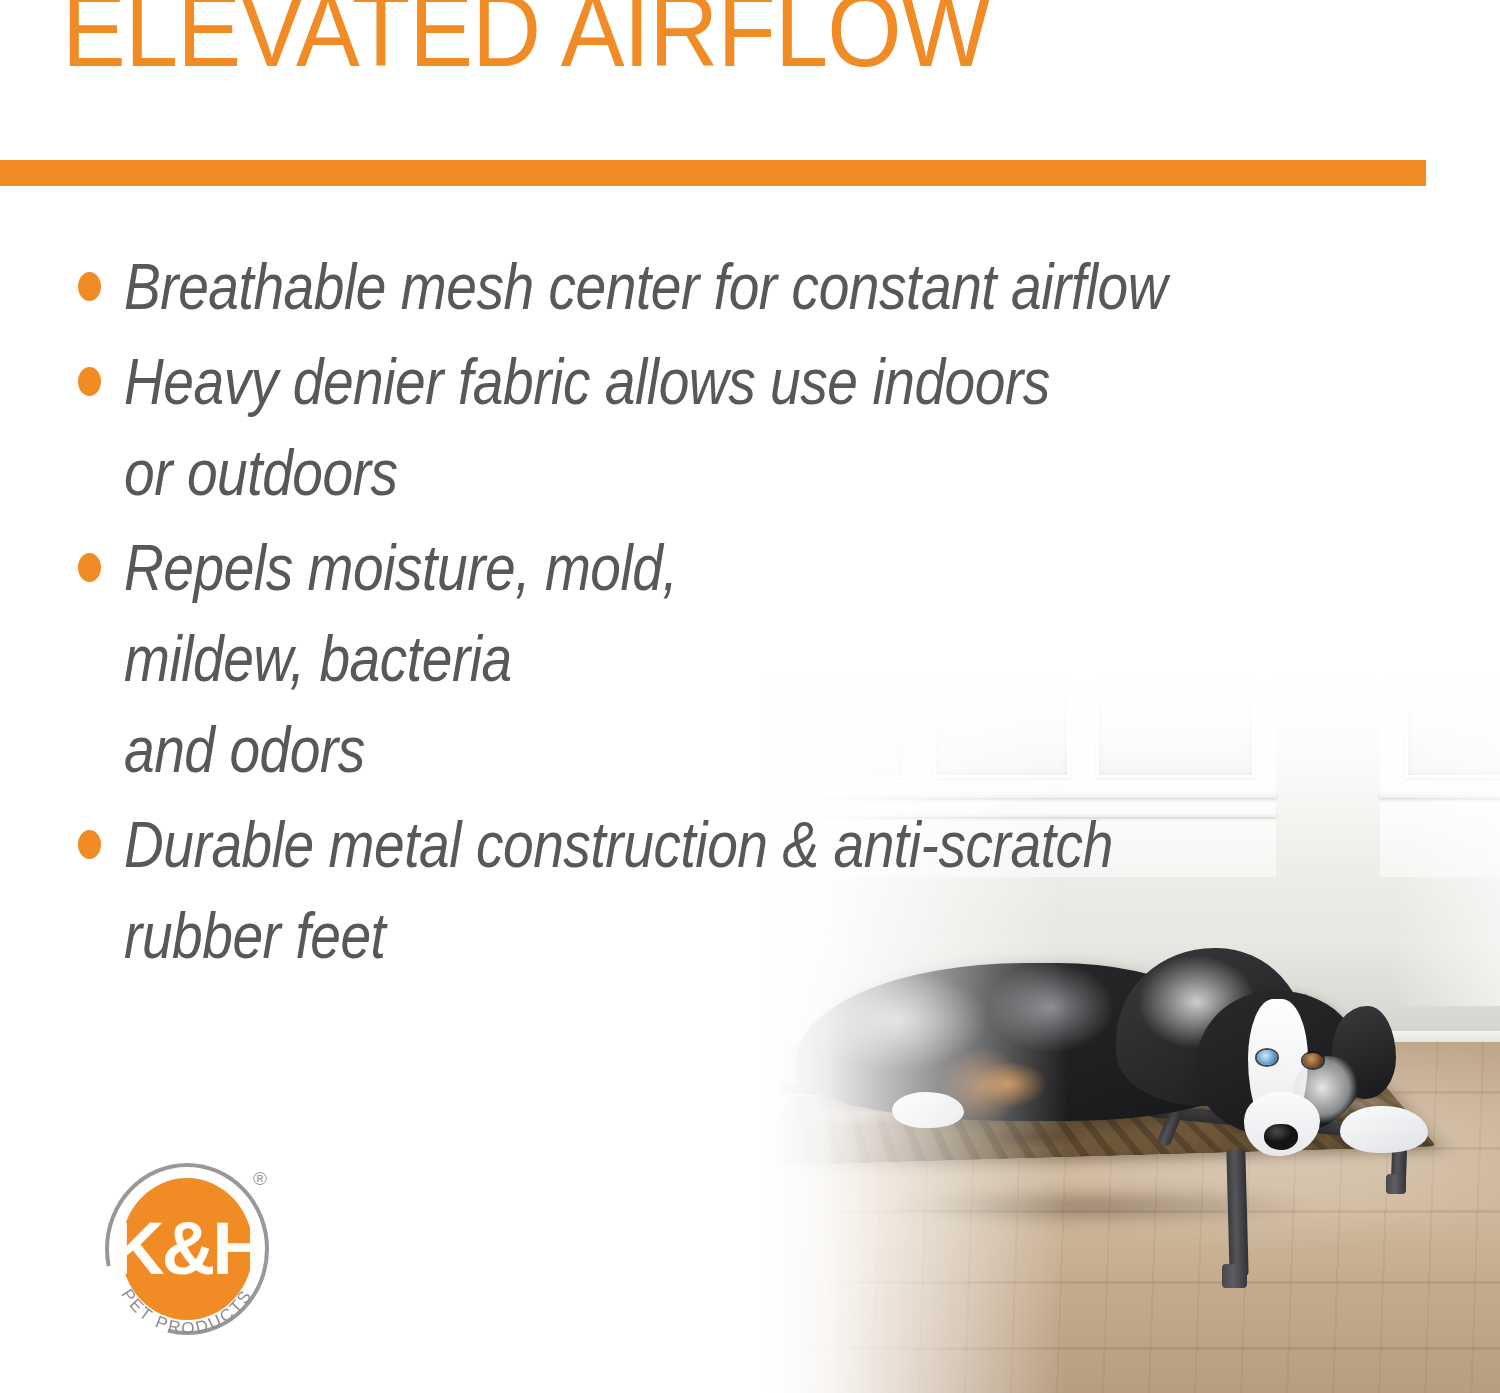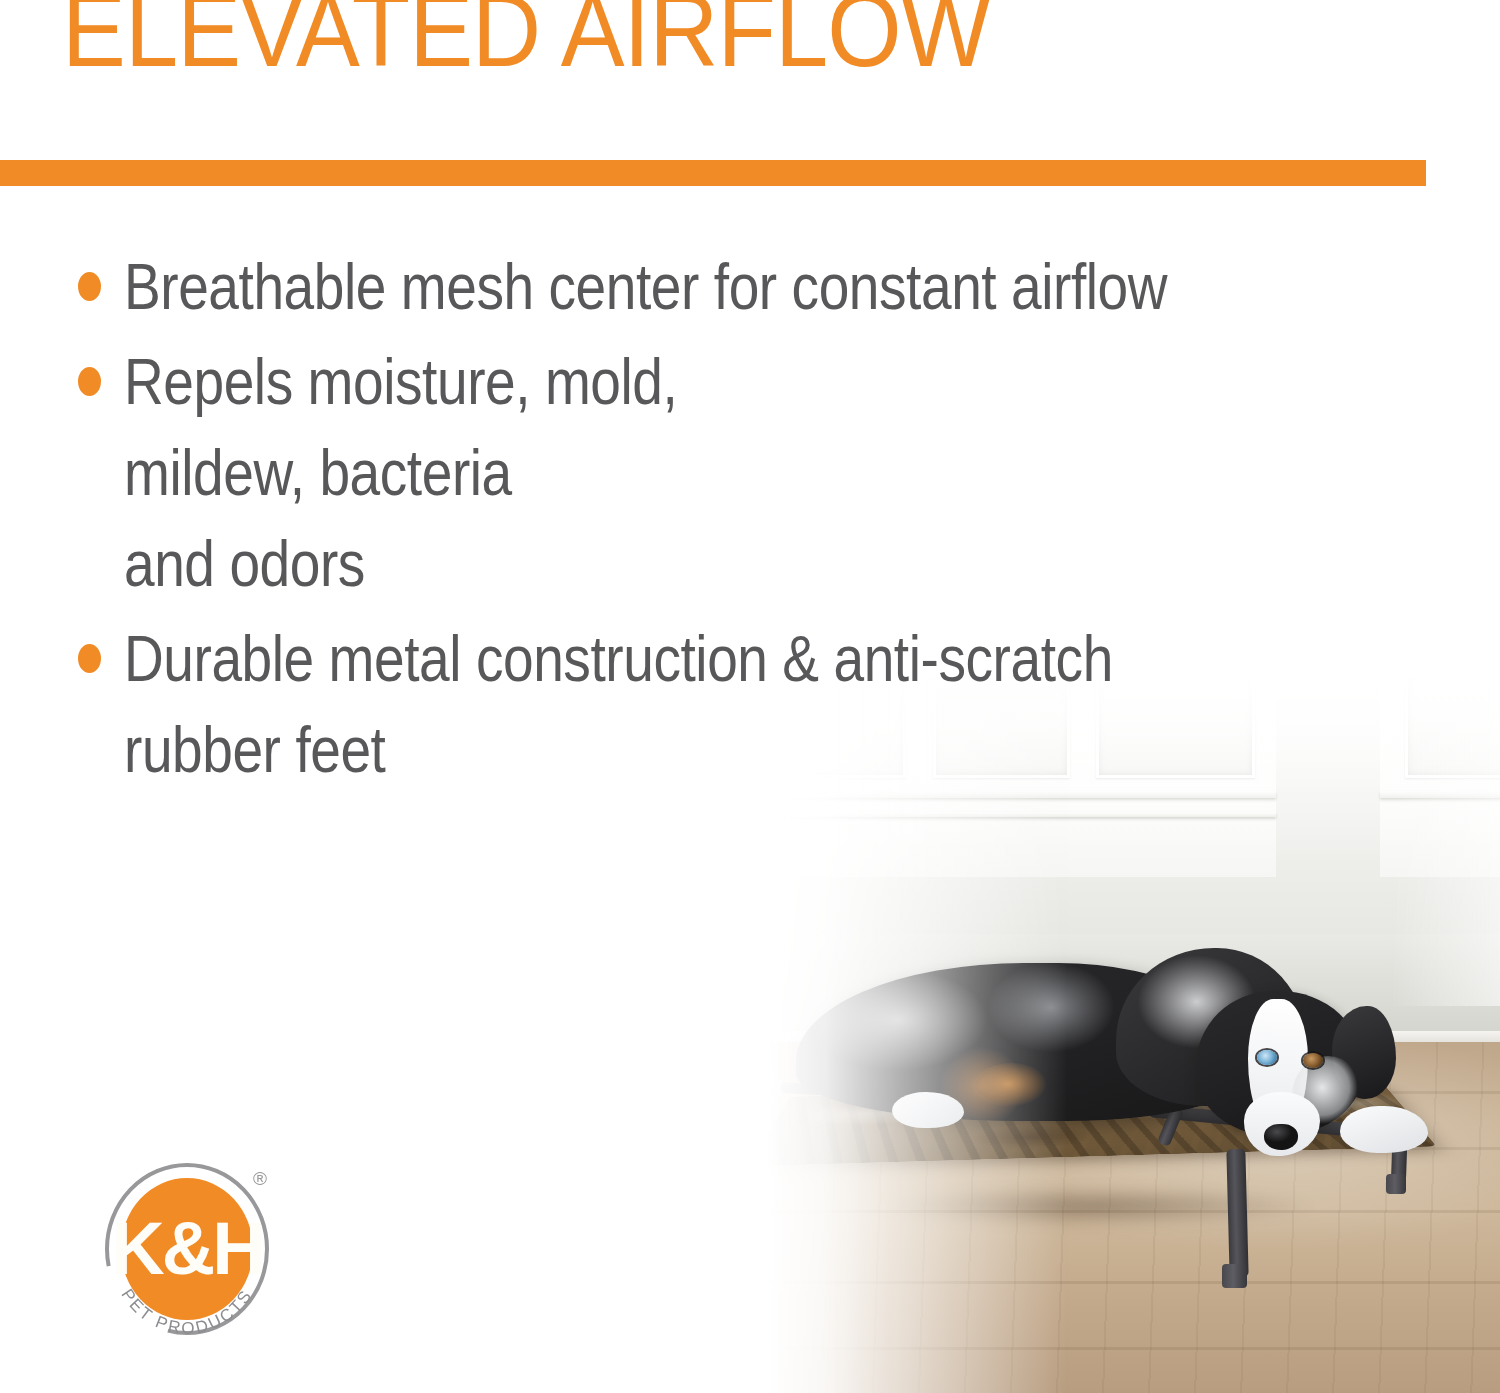--- a/index.html
+++ b/index.html
@@ -36,20 +36,21 @@
   
   #bullets{
     position:absolute;
     left:62px; top:242px;
     width:1400px;
   }
   .bullet-row{
     position:relative;
     padding-left:62px;
     margin-bottom:4px;
+    font-style:italic;
   }
   .dot{
     position:absolute;
     left:16px; top:30px;
     width:23px; height:29px;
     border-radius:50%;
     background:#F18B26;
   }
   .btxt{
     font-family:"Liberation Sans", sans-serif;
@@ -283,20 +284,25 @@
 
 <div id="rule"></div>
 
 <div id="bullets">
 
   <div class="bullet-row">
     <span class="dot"></span>
     <div class="btxt">Breathable mesh center for constant airflow</div>
   </div>
 
+  <div class="bullet-row">
+    <span class="dot"></span>
+    <div class="btxt">Heavy denier fabric allows use indoors
+or outdoors</div>
+  </div>
 
   <div class="bullet-row">
     <span class="dot"></span>
     <div class="btxt">Repels moisture, mold,
 mildew, bacteria
 and odors</div>
   </div>
 
   <div class="bullet-row">
     <span class="dot"></span>

